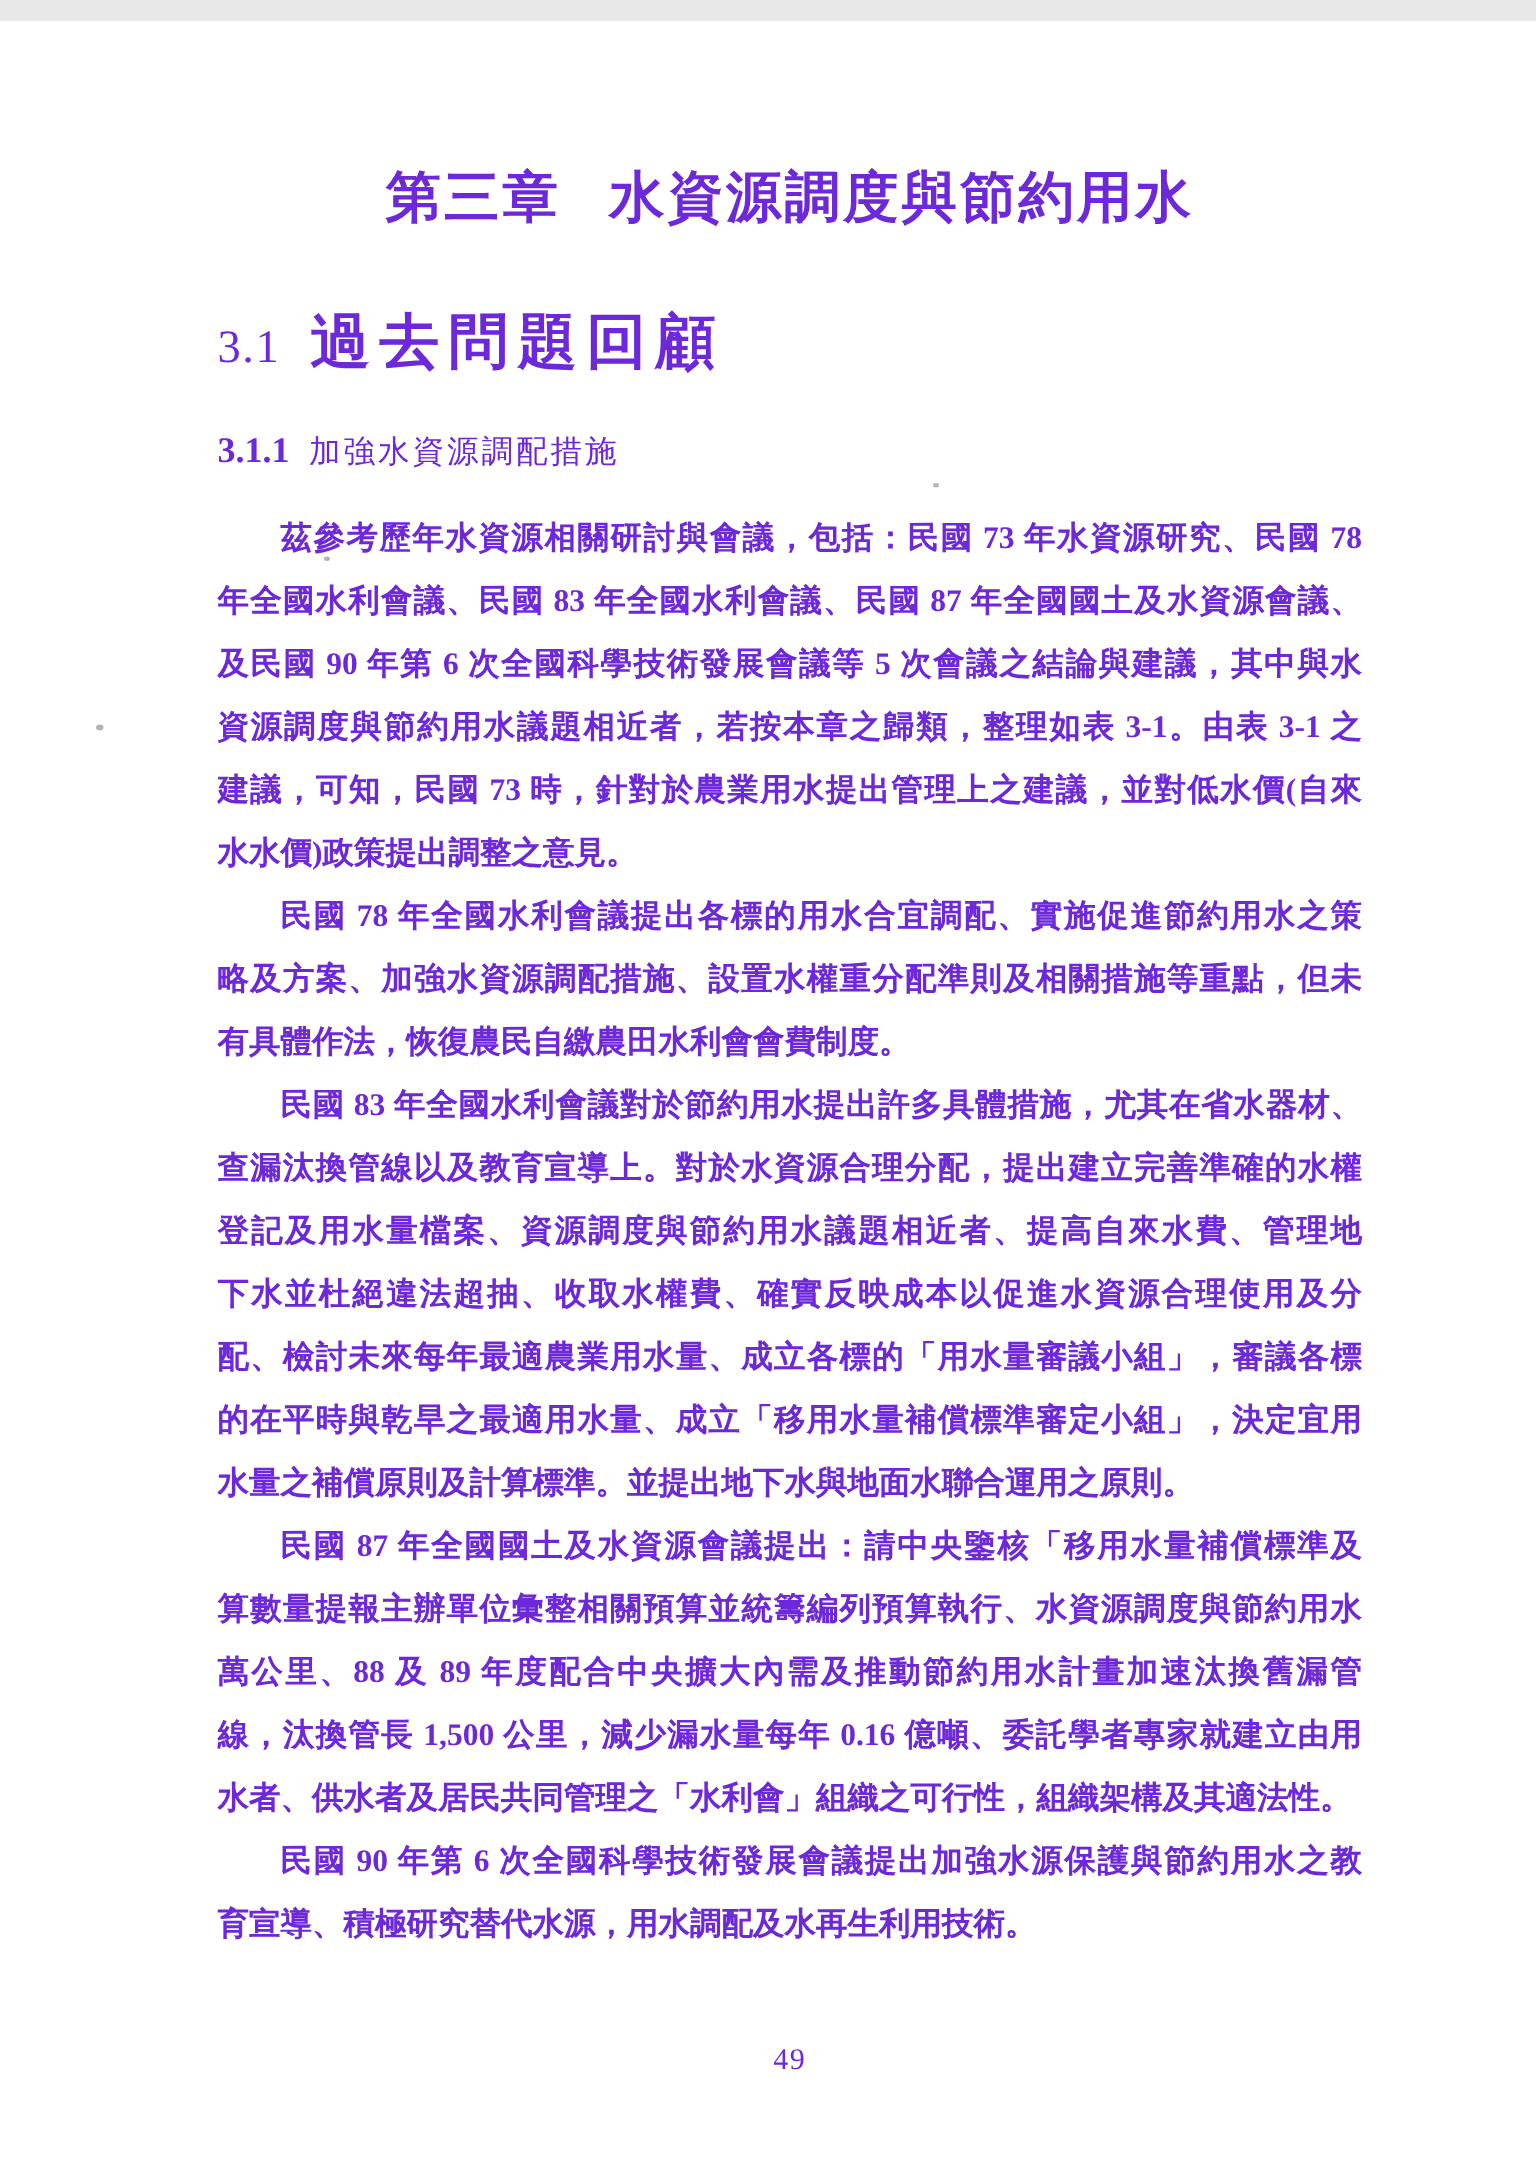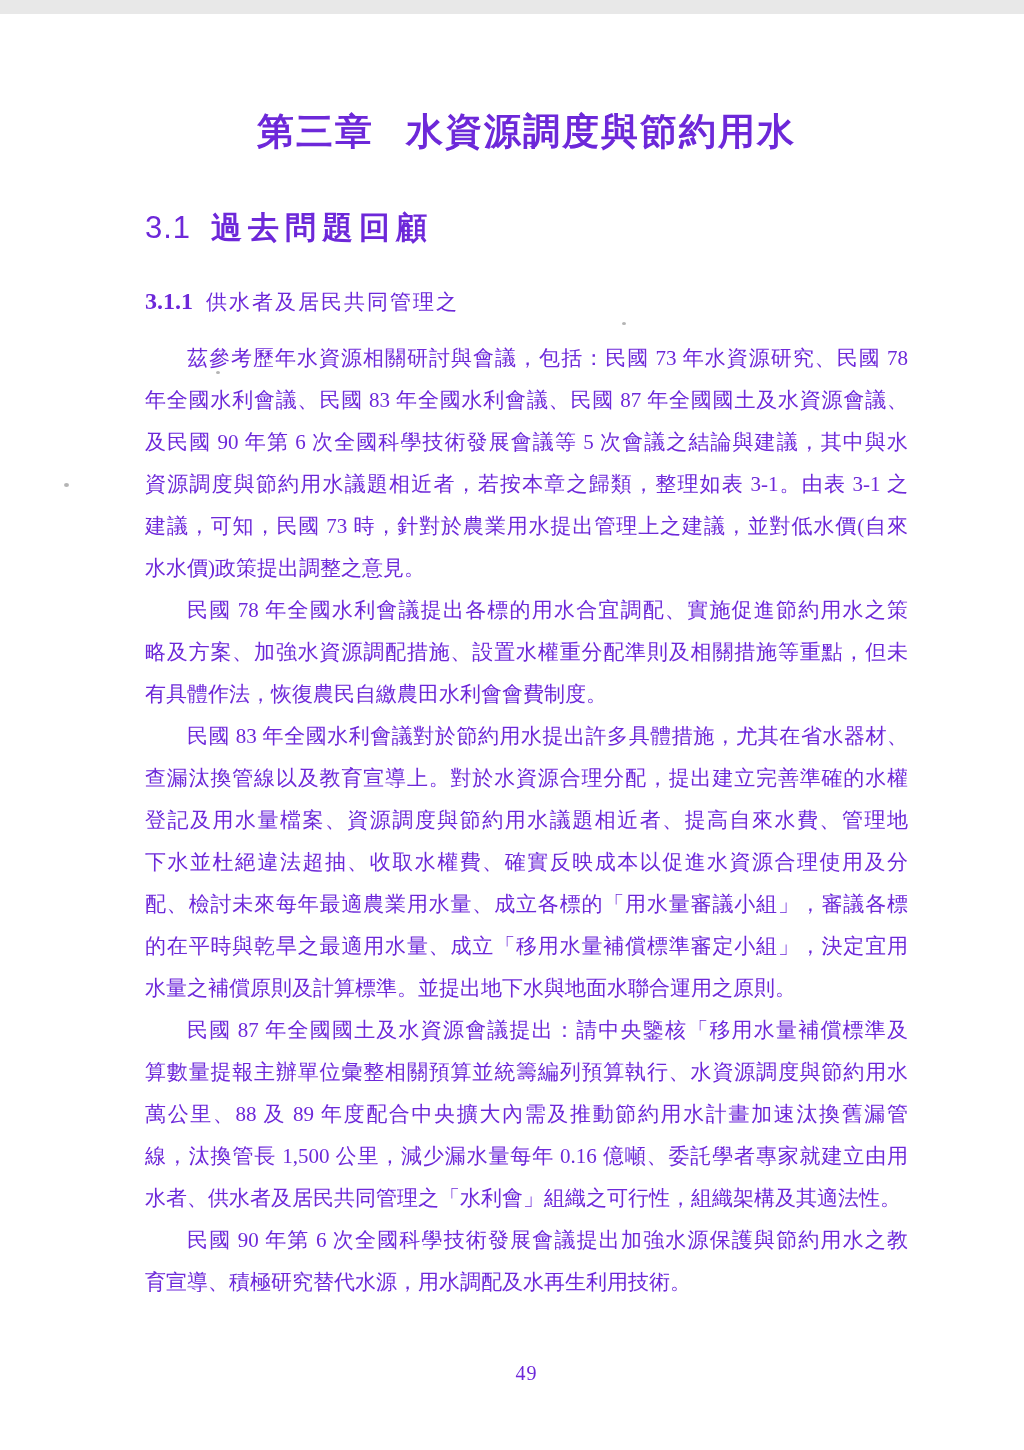--- a/index.html
+++ b/index.html
@@ -39,30 +39,30 @@
     margin-right: 32px;
   }
   
   .section-heading {
     margin-top: 50px;
     height: 46px;
     line-height: 46px;
     white-space: nowrap;
   }
   .section-number {
-    font-family: Liberation Sans, sans-serif;
+    font-family: Liberation Serif, serif;
     font-size: 31px;
     font-weight: normal;
     margin-right: 20px;
     letter-spacing: 1px;
   }
   .section-title {
     font-family: "Liberation Sans", "DejaVu Sans", sans-serif;
     font-weight: bold;
-    font-size: 31px;
+    font-size: 40px;
     letter-spacing: 6px;
   }
   
   .subsection-heading {
     margin-top: 34px;
     height: 32px;
     line-height: 32px;
     white-space: nowrap;
   }
   .subsection-number {
@@ -71,20 +71,21 @@
     margin-right: 13px;
   }
   .subsection-title {
     font-size: 21px;
     letter-spacing: 2px;
   }
   
   .body-text {
     margin-top: 20px;
     font-size: 21px;
+    font-weight: bold;
   }
   .para {
     margin: 0;
   }
   .line {
     height: 42px;
     line-height: 42px;
     text-align: justify;
     text-align-last: justify;
     text-justify: inter-character;
@@ -126,21 +127,21 @@
 
     <div class="chapter-title">
       <span class="chapter-label">第三章</span><span>水資源調度與節約用水</span>
     </div>
 
     <div class="section-heading">
       <span class="section-number">3.1</span><span class="section-title">過去問題回顧</span>
     </div>
 
     <div class="subsection-heading">
-      <span class="subsection-number">3.1.1</span><span class="subsection-title">供水者及居民共同管理之</span>
+      <span class="subsection-number">3.1.1</span><span class="subsection-title">加強水資源調配措施</span>
     </div>
 
     <div class="body-text">
         <div class="para">
           <div class="line first">茲參考歷年水資源相關研討與會議，包括：民國 73 年水資源研究、民國 78</div>
           <div class="line">年全國水利會議、民國 83 年全國水利會議、民國 87 年全國國土及水資源會議、</div>
           <div class="line">及民國 90 年第 6 次全國科學技術發展會議等 5 次會議之結論與建議，其中與水</div>
           <div class="line">資源調度與節約用水議題相近者，若按本章之歸類，整理如表 3-1。由表 3-1 之</div>
           <div class="line">建議，可知，民國 73 時，針對於農業用水提出管理上之建議，並對低水價(自來</div>
           <div class="line last">水水價)政策提出調整之意見。</div>

